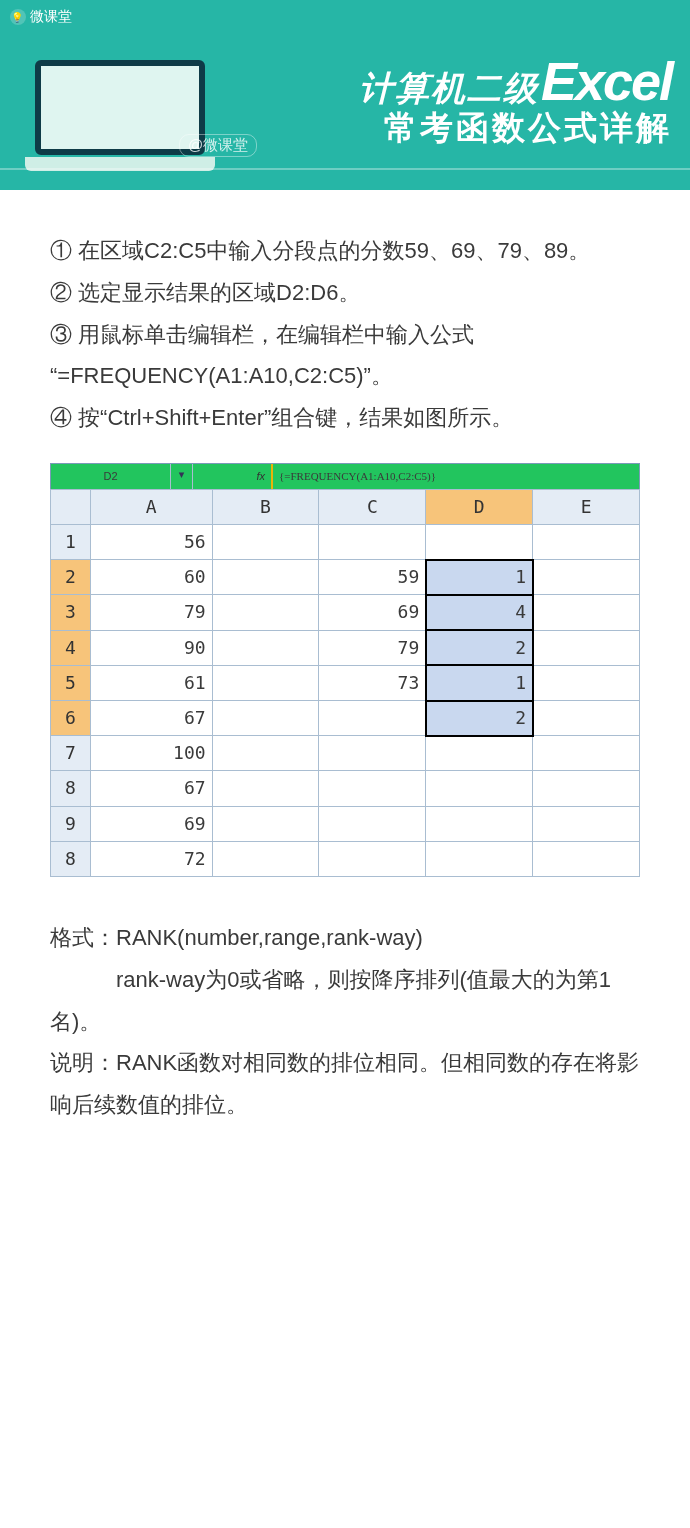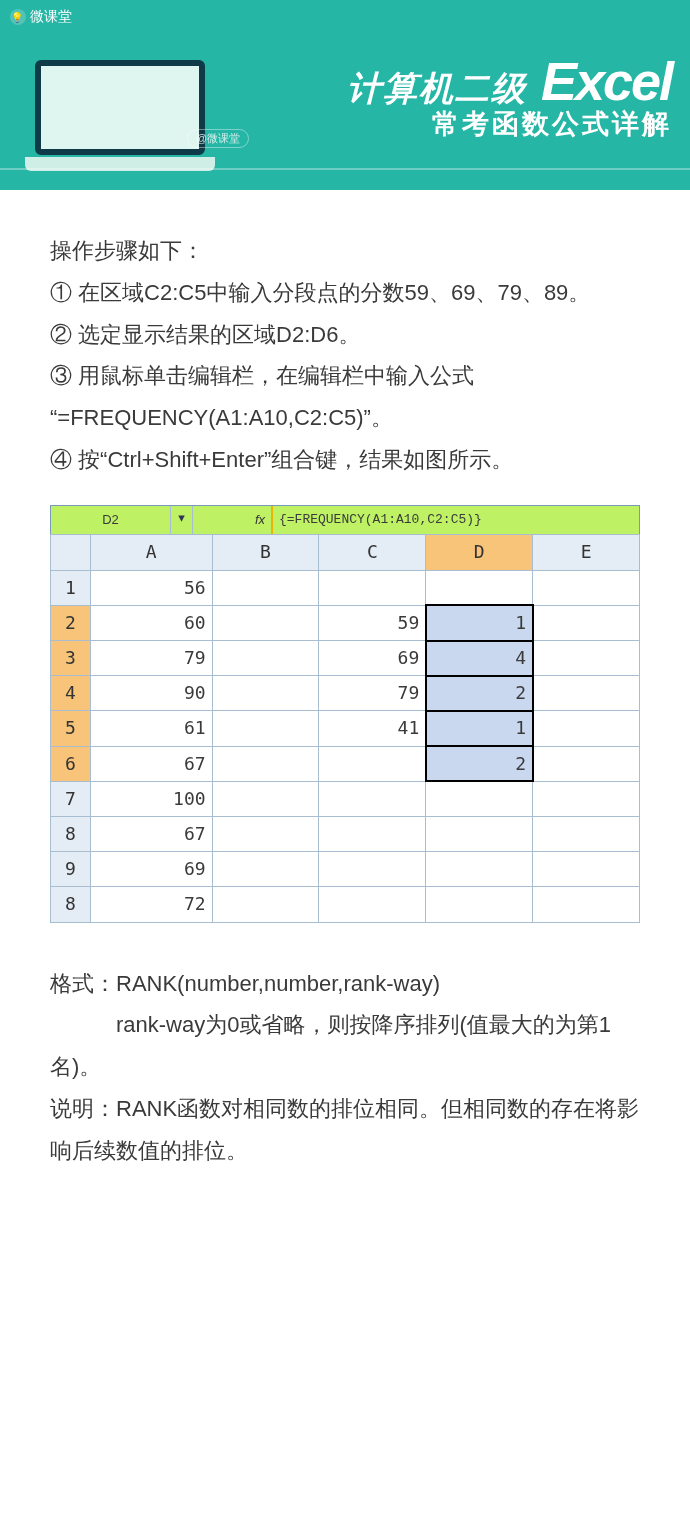--- a/index.html
+++ b/index.html
@@ -31,25 +31,25 @@
     font-size: 10px;
   }
   .banner-content {
     position: absolute;
     right: 18px;
     top: 50px;
     color: #fff;
     text-align: left;
     white-space: nowrap;
   }
-  .banner-row1 { display: flex; align-items: baseline; gap: 14px; }
+  .banner-row1 { display: flex; align-items: baseline; gap: 2px; margin-left: 20px; }
   .cn-title { font-size: 34px; font-weight: 600; letter-spacing: 2px; font-style: italic;}
   .excel-title { font-size: 54px; font-weight: 800; font-style: italic; letter-spacing: -2px; }
-  .subtitle { font-size: 27px; font-weight: 600; letter-spacing: 3px; text-align: right; margin-top: -6px; }
-  .account { display:inline-block; margin-top:6px; font-size:11px; color:#ffffffcc; border:1px solid #ffffff66; border-radius:10px; padding:1px 8px; }
+  .subtitle { font-size: 33px; font-weight: 600; letter-spacing: 3px; text-align: right; margin-top: -6px; }
+  .account { display:inline-block; margin-top:6px; font-size:15px; color:#ffffffcc; border:1px solid #ffffff66; border-radius:10px; padding:1px 8px; }
   .laptop {
     position: absolute;
     left: 25px; top: 60px;
     width: 190px; height: 110px;
   }
   .screen { width: 170px; height: 95px; background:#dff5f0; border:6px solid #0e3b47; border-radius:6px; margin:0 auto; }
   .keys { width:190px; height:14px; background:#cfeee6; margin-top:2px; border-radius:0 0 6px 6px; }
   .desk-line { position:absolute; bottom:20px; left:0; right:0; height:2px; background:#ffffff55; }
 
   .content {
@@ -89,27 +89,27 @@
     text-align:center;
     width:40px;
     color:#333;
   }
   table.sheet .rowhead.sel { background:#f7c47a; }
   table.sheet th.colsel { background:#f7c47a; }
   .formula-bar {
     display:flex;
     border:1px solid #7a9ab8;
     border-bottom:none;
-    font-size:13px;
-    background:#bef264;
+    font-size:11px;
+    background:#22c55e;
   }
   .namebox { width:120px; border-right:1px solid #a9bdd1; padding:2px 8px; text-align:center; }
   .dropdown { width:22px; border-right:1px solid #a9bdd1; text-align:center; color:#335; }
   .fx { width:80px; text-align:right; padding:2px 6px; font-style:italic; color:#333; border-right:2px solid #eab308;}
-  .formula { flex:1; padding:2px 6px; font-family:Liberation Mono, monospace; }
+  .formula { flex:1; padding:2px 6px; font-family:Liberation Serif, serif; }
   .selcell { background:#c9d8ef; }
   .sel-outline { outline:2px solid #000; outline-offset:-1px; }
 </style>
 </head>
 <body>
 
 <div class="banner">
   <div class="banner-top">
     <span class="bulb-icon">💡</span>
     <span>微课堂</span>
@@ -125,21 +125,20 @@
       <span class="excel-title">Excel</span>
     </div>
     <div class="subtitle">常考函数公式详解</div>
     <div style="position:absolute; left:-160px; bottom:-6px;">
       <span class="account">@微课堂</span>
     </div>
   </div>
 </div>
 
 <div class="content">
-  <p>操作步骤如下：</p>
   <p>① 在区域C2:C5中输入分段点的分数59、69、79、89。</p>
   <p>② 选定显示结果的区域D2:D6。</p>
   <p>③ 用鼠标单击编辑栏，在编辑栏中输入公式</p>
   <p>“=FREQUENCY(A1:A10,C2:C5)”。</p>
   <p>④ 按“Ctrl+Shift+Enter”组合键，结果如图所示。</p>
 
   <div class="excel-shot">
     <div class="formula-bar">
       <div class="namebox">D2</div>
       <div class="dropdown">▾</div>
@@ -187,21 +186,21 @@
             <td>90</td>
             <td></td>
             <td>79</td>
             <td class="selcell sel-outline">2</td>
             <td></td>
           </tr>
           <tr>
             <td class="rowhead sel">5</td>
             <td>61</td>
             <td></td>
-            <td>41</td>
+            <td>73</td>
             <td class="selcell sel-outline">1</td>
             <td></td>
           </tr>
           <tr>
             <td class="rowhead sel">6</td>
             <td>67</td>
             <td></td>
             <td></td>
             <td class="selcell sel-outline">2</td>
             <td></td>
@@ -235,16 +234,16 @@
             <td>72</td>
             <td></td>
             <td></td>
             <td></td>
             <td></td>
           </tr>
         </tbody>
     </table>
   </div>
 
-  <p>格式：RANK(number,number,rank-way)</p>
+  <p>格式：RANK(number,range,rank-way)</p>
   <p>　　　rank-way为0或省略，则按降序排列(值最大的为第1名)。</p>
   <p>说明：RANK函数对相同数的排位相同。但相同数的存在将影响后续数值的排位。</p>
 </div>
 
 </body></html>

